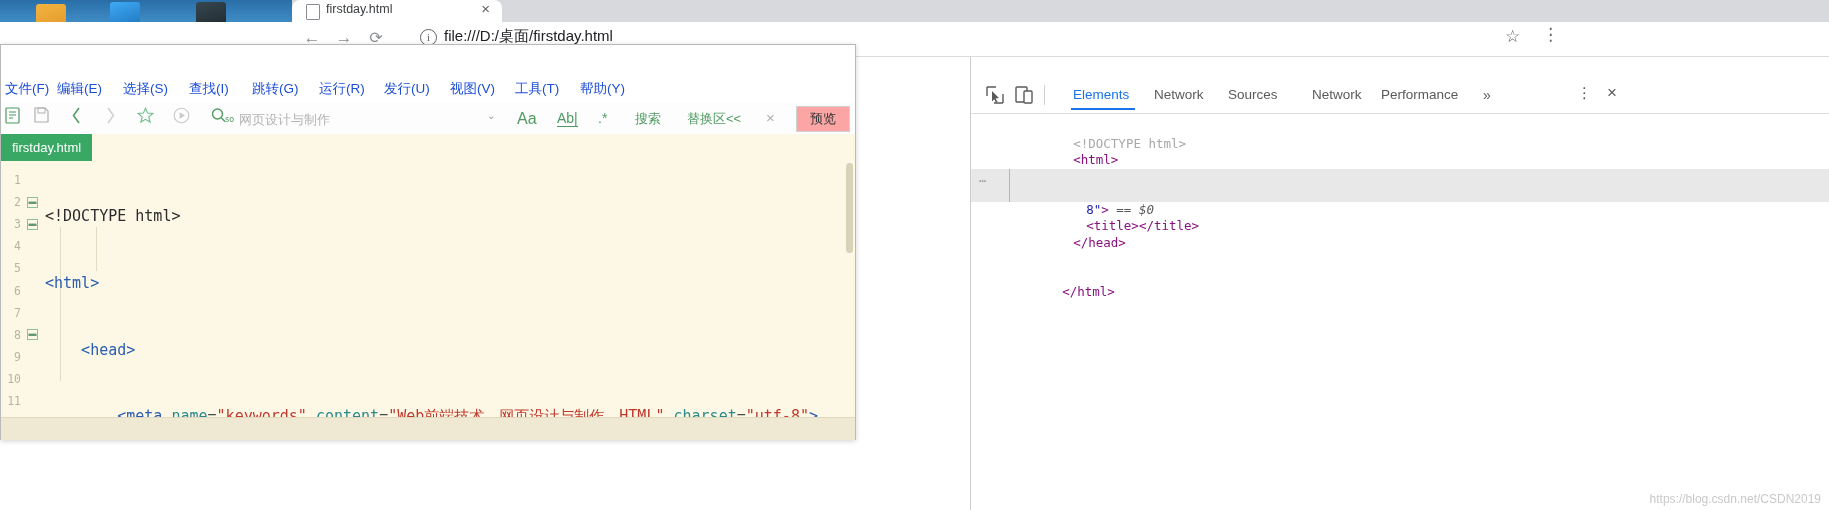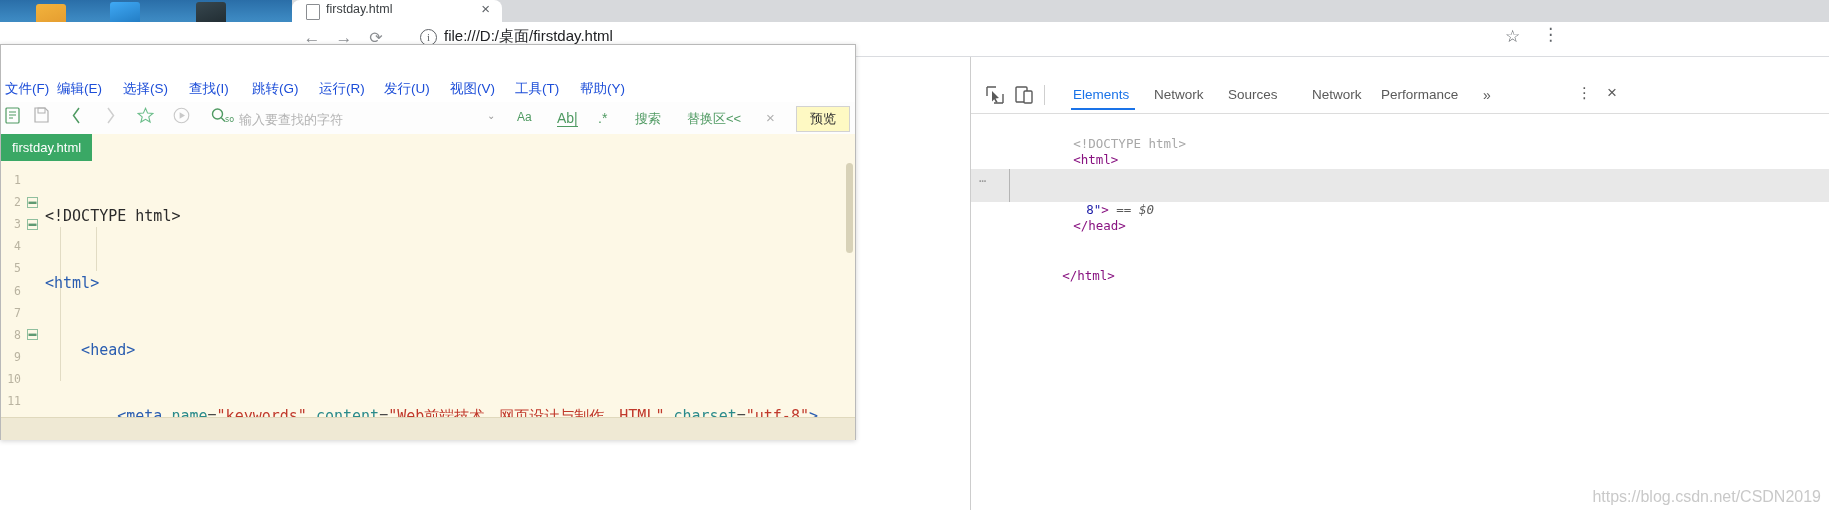--- a/index.html
+++ b/index.html
@@ -76,21 +76,21 @@
   .menu-item{position:absolute;top:4px;font-size:13.5px;color:#1d4ed8;white-space:nowrap;}
   #hbx-toolbar{position:absolute;left:0;top:57px;width:854px;height:32px;background:#fdfdfd;
      border-bottom:1px solid #e2e2e2;}
   .tb{position:absolute;top:5px;font-size:15px;color:#4f9a62;line-height:22px;text-align:center;}
   .tb.gray{color:#b0b0b0;}
   #tb-search-input{position:absolute;left:238px;top:9px;font-size:13px;color:#b4b4b4;white-space:nowrap;}
   #tb-caret{position:absolute;left:486px;top:8px;font-size:10px;color:#9a9a9a;}
   .tb-txt{position:absolute;top:8px;font-size:13px;color:#4f9a62;white-space:nowrap;}
   #tb-clear{position:absolute;left:765px;top:7px;font-size:15px;color:#b0b0b0;}
   #tb-preview{position:absolute;left:795px;top:4px;width:52px;height:24px;border:1px solid #d2d2d2;
-     background:#fef9c3;font-size:13px;color:#333;text-align:center;line-height:24px;}
+     background:#fca5a5;font-size:13px;color:#333;text-align:center;line-height:24px;}
   #hbx-tabbar{position:absolute;left:0;top:89px;width:854px;height:27px;background:#fdf8e6;
      border-bottom:1px solid #e6dfc4;}
   #file-tab{position:absolute;left:0;top:0;height:27px;background:#3aa865;color:#ffffff;
      font-size:13px;line-height:27px;padding:0 11px;white-space:nowrap;}
   #hbx-editor{position:absolute;left:0;top:116px;width:854px;height:278px;background:#fdf8e6;overflow:hidden;}
   #gutter{position:absolute;left:0;top:0;width:22px;height:278px;background:#fdf8e6;}
   .ln{position:absolute;right:2px;font-family:"DejaVu Sans Mono","Liberation Mono",monospace;
      font-size:11.5px;color:#b9b3a0;text-align:right;}
   .fold{position:absolute;left:26px;width:9px;height:9px;border:1px solid #8fbf9e;color:#5f9a72;
      font-size:8px;line-height:8px;text-align:center;background:#fdf8e6;}
@@ -99,21 +99,21 @@
   .code-line{height:22.2px;white-space:pre;}
   .c-tag{color:#2a5db0;}
   .c-attr{color:#2a8a8a;}
   .c-str{color:#c0392b;}
   .c-punct{color:#4a4a4a;}
   .c-plain{color:#2b2b2b;}
   .indent-guide{position:absolute;width:1px;background:#e2dcc4;}
   #ed-scrollbar{position:absolute;right:2px;top:2px;width:7px;height:90px;background:#d8d2b8;border-radius:4px;}
   #hbx-bottom{position:absolute;left:0;top:372px;width:854px;height:22px;background:#efe9d4;
      border-top:1px solid #e0d9bd;}
-  #watermark{position:absolute;right:8px;bottom:4px;font-size:16px;color:#c9c9c9;white-space:nowrap;}
+  #watermark{position:absolute;right:8px;bottom:4px;font-size:12px;color:#c9c9c9;white-space:nowrap;}
 </style>
 </head>
 <body>
 
 <div id="chrome-window">
 
   <div id="chrome-tabstrip"></div>
 
   <div id="desktop-strip">
     <div class="desk-icon" style="left:36px;top:4px;">
@@ -181,20 +181,23 @@
         <span class="tag">&lt;html&gt;</span>
       </div>
       <div class="dt-line" style="padding-left:31px;">
         <span class="arrow">▼</span><span class="tag">&lt;head&gt;</span>
       </div>
       <div class="dt-line dt-sel" style="padding-left:55px;">
         <span class="dt-dots">…</span><span class="dt-dotbar"></span><span class="tag">&lt;meta </span><span class="attr">name</span><span class="punct">=</span><span class="val">"keywords"</span><span class="punct"> </span><span class="attr">content</span><span class="punct">=</span><span class="val">"Web前端技术，网页设计与制作，HTML"</span><span class="punct"> </span><span class="attr">charset</span><span class="punct">=</span><span class="val">"utf-</span>
       </div>
       <div class="dt-line dt-sel" style="padding-left:55px;">
         <span class="dt-dotbar"></span><span class="val">8"</span><span class="tag">&gt;</span><span class="punct"> </span><span class="dollar">== $0</span>
+      </div>
+      <div class="dt-line" style="padding-left:55px;">
+        <span class="tag">&lt;title&gt;&lt;/title&gt;</span>
       </div>
       <div class="dt-line" style="padding-left:42px;">
         <span class="tag">&lt;/head&gt;</span>
       </div>
       <div class="dt-line" style="height:33px;"></div>
       <div class="dt-line" style="padding-left:31px;">
         <span class="tag">&lt;/html&gt;</span>
       </div>
     </div>
   </div>
@@ -250,23 +253,23 @@
           <path d="M6.6 5.2 L12 8.5 L6.6 11.8 Z" fill="#c9c9c9"></path>
         </svg>
     </div>
     <div class="tb" style="left:209px;width:28px;">
       <svg width="26" height="18" viewBox="0 0 26 18">
           <circle cx="6.5" cy="7" r="5" stroke="#4f9a62" stroke-width="1.4" fill="none"></circle>
           <path d="M10.3 10.8 L14 14.5" stroke="#4f9a62" stroke-width="1.4"></path>
           <text x="14" y="15" font-size="8" fill="#4f9a62" font-family="DejaVu Sans, sans-serif">so</text>
         </svg>
     </div>
-    <div id="tb-search-input">输入要查找的字符</div>
+    <div id="tb-search-input">网页设计与制作</div>
     <div id="tb-caret">⌄</div>
-    <div class="tb-txt" style="left:516px;font-size:12px;">Aa</div>
+    <div class="tb-txt" style="left:516px;font-size:16px;">Aa</div>
     <div class="tb-txt" style="left:556px;font-size:14px;border-bottom:1.5px solid #4f9a62;padding-bottom:0;">Ab|</div>
     <div class="tb-txt" style="left:597px;font-size:14px;">.*</div>
     <div class="tb-txt" style="left:634px;">搜索</div>
     <div class="tb-txt" style="left:686px;">替换区&lt;&lt;</div>
     <div id="tb-clear">×</div>
     <div id="tb-preview">预览</div>
   </div>
 
   <div id="hbx-tabbar">
     <div id="file-tab">firstday.html</div>

